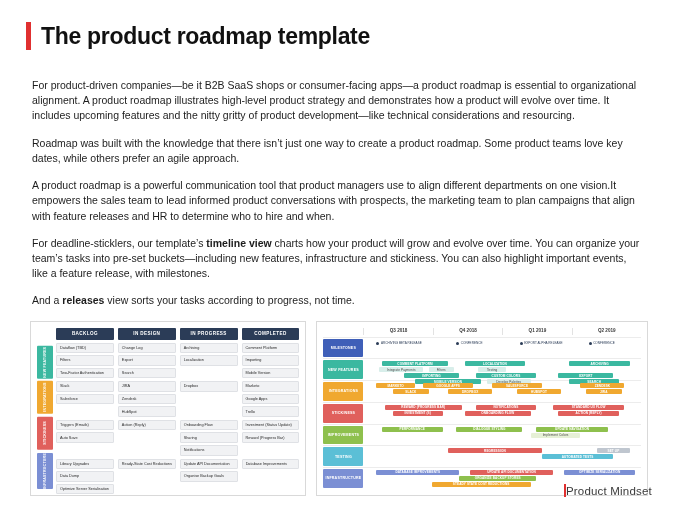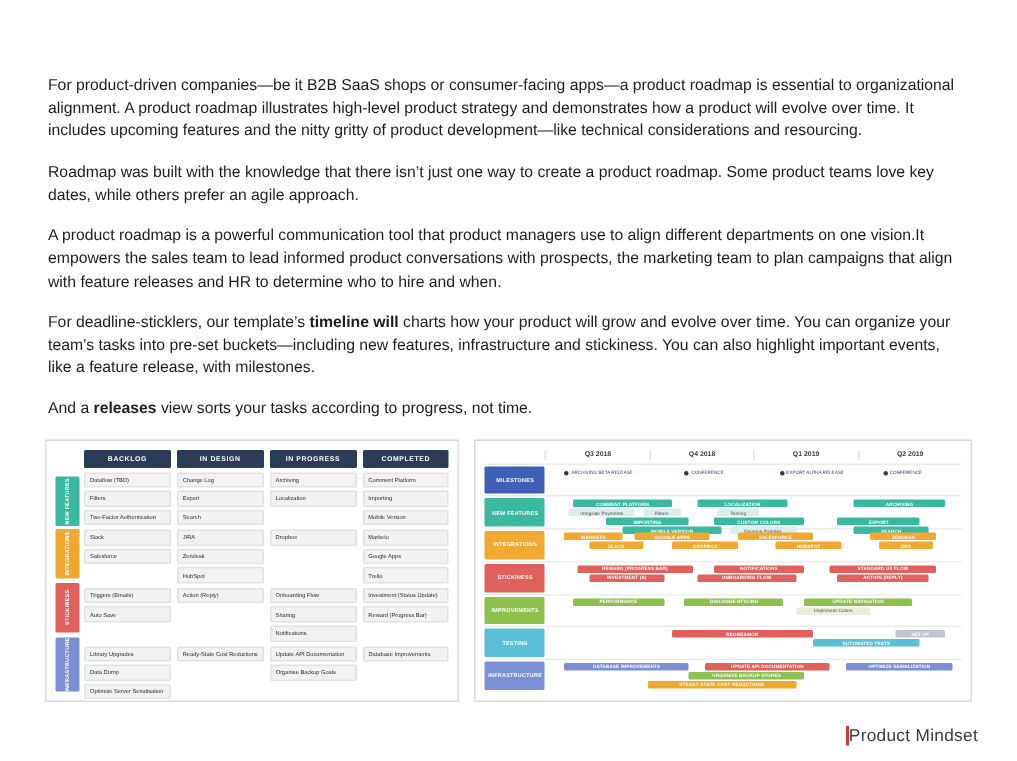--- a/index.html
+++ b/index.html
@@ -235,26 +235,30 @@
     font-size: 11.5px;
     color: #3a3a3a;
     letter-spacing: 0.2px;
   }
 </style>
 </head>
 <body>
 
 <div class="page">
 
+  <div class="title-row">
+    <div class="title-bar"></div>
+    <div class="title-text">The product roadmap template</div>
+  </div>
 
   <div class="body-copy">
     <p>For product-driven companies—be it B2B SaaS shops or consumer-facing apps—a product roadmap is essential to organizational alignment. A product roadmap illustrates high-level product strategy and demonstrates how a product will evolve over time. It includes upcoming features and the nitty gritty of product development—like technical considerations and resourcing.</p>
     <p>Roadmap was built with the knowledge that there isn’t just one way to create a product roadmap. Some product teams love key dates, while others prefer an agile approach.</p>
     <p>A product roadmap is a powerful communication tool that product managers use to align different departments on one vision.It empowers the sales team to lead informed product conversations with prospects, the marketing team to plan campaigns that align with feature releases and HR to determine who to hire and when.</p>
-    <p><span>For deadline-sticklers, our template’s </span><b>timeline will</b><span> charts how your product will grow and evolve over time. You can organize your team’s tasks into pre-set buckets—including new features, infrastructure and stickiness. You can also highlight important events, like a feature release, with milestones.</span></p>
+    <p><span>For deadline-sticklers, our template’s </span><b>timeline view</b><span> charts how your product will grow and evolve over time. You can organize your team’s tasks into pre-set buckets—including new features, infrastructure and stickiness. You can also highlight important events, like a feature release, with milestones.</span></p>
     <p><span>And a </span><b>releases</b><span> view sorts your tasks according to progress, not time.</span></p>
   </div>
 
   <div class="figures">
 
     <div class="figure fig-left">
       <div class="kanban">
         <div class="kanban-rows" id="kanban-row-tags">
             <div class="row-tag" style="background: rgb(59, 184, 160);">NEW FEATURES</div>
             <div class="row-tag" style="background: rgb(240, 168, 48);">INTEGRATIONS</div>

